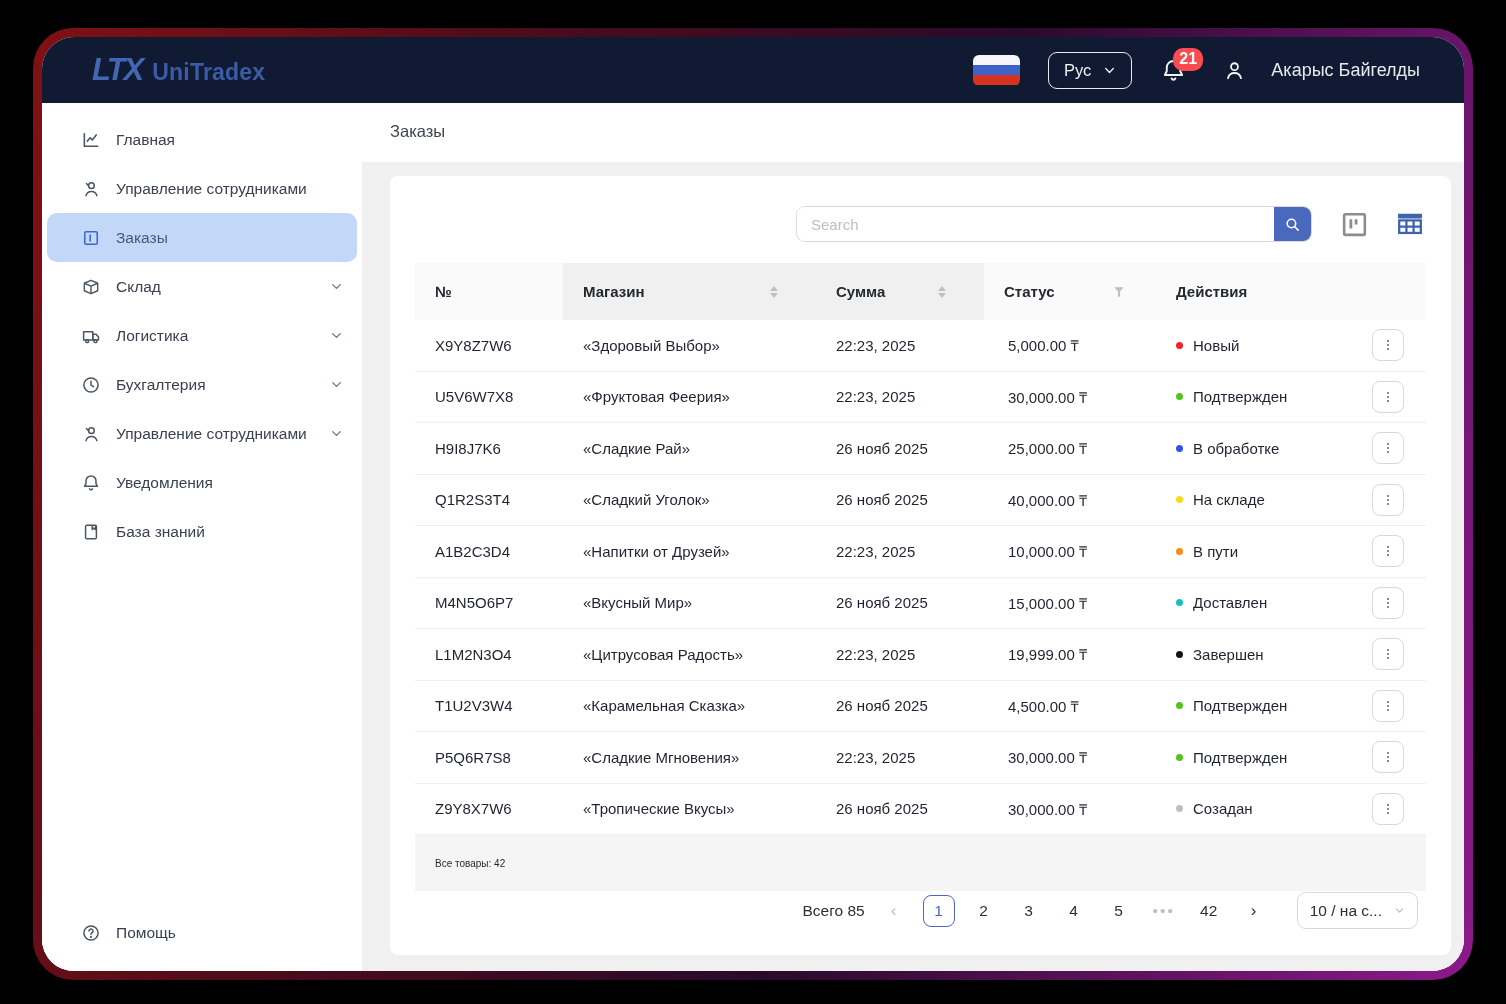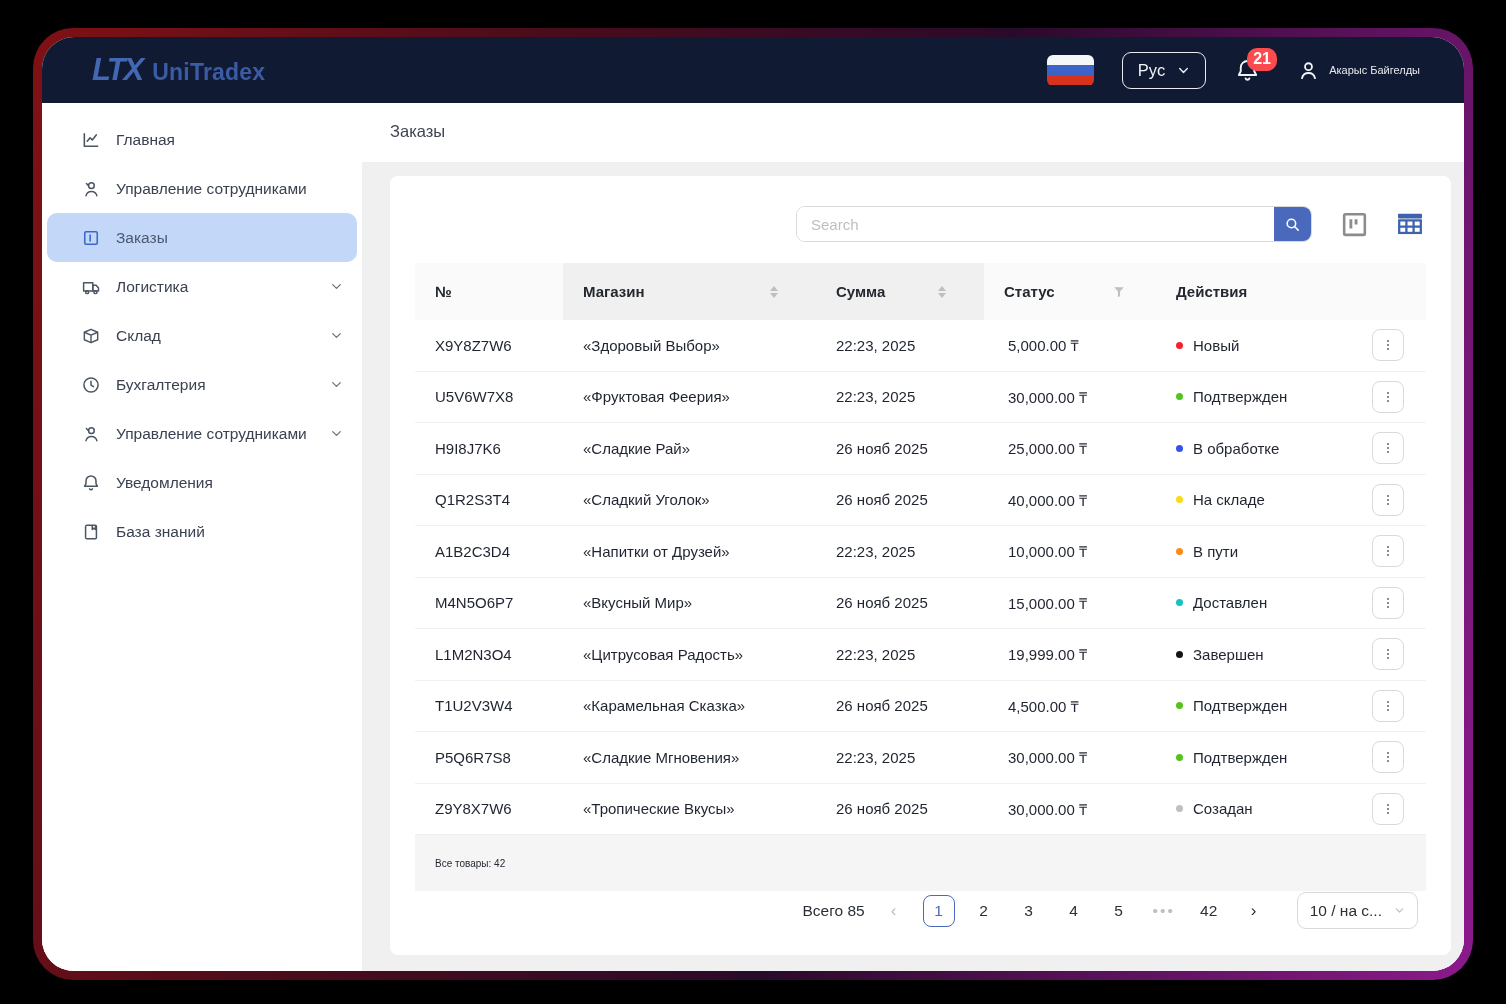--- a/index.html
+++ b/index.html
@@ -16,21 +16,21 @@
   .logo-text { font-size:23px; font-weight:700; color:#3c5ba5; letter-spacing:.2px; }
   .topbar-right { margin-left:auto; display:flex; align-items:center; gap:28px; }
   .flag { width:47px; height:31px; border-radius:6px; overflow:hidden; display:flex; flex-direction:column; cursor:pointer; }
   .flag div { flex:1; }
   .flag .w { background:#f5f6f7; } .flag .b { background:#3d63c8; } .flag .r { background:#d6321e; }
   .lang-btn { display:flex; align-items:center; gap:12px; height:37px; padding:0 15px; border:1.5px solid #e9ebef;
               border-radius:9px; color:#f1f3f6; font-size:16.5px; cursor:pointer; background:transparent; }
   .bell-wrap { position:relative; cursor:pointer; margin-right:8px; }
   .badge { position:absolute; top:-9px; left:13px; background:#fc4b4e; color:#fff; font-size:16px; line-height:1;
            padding:3px 6px 4px; border-radius:10px; font-weight:700; }
-  .user { display:flex; align-items:center; gap:9px; color:#e7e9ee; font-size:11px; cursor:pointer; }
+  .user { display:flex; align-items:center; gap:25px; color:#e7e9ee; font-size:18px; cursor:pointer; }
   svg.ic { display:block; }
 
   
   .body { flex:1; display:flex; min-height:0; background:#f0f0f0; }
 
   .sidebar { width:320px; flex-shrink:0; background:#fff; display:flex; flex-direction:column; padding-top:12px; }
   .nav-item { height:49px; flex-shrink:0; display:flex; align-items:center; gap:15px; margin:0 5px; padding:0 14px 0 34px;
               border-radius:10px; font-size:15.5px; color:#3a4150; cursor:pointer; }
   .nav-item .nav-icon { width:20px; height:20px; color:#4b5563; flex-shrink:0; }
   .nav-item.active { background:#c3d7f8; color:#4c5870; }
@@ -157,48 +157,48 @@
                   <rect x="4.5" y="4.5" width="15" height="15" rx="1.5"></rect>
                   <path d="M11 8.5v7" stroke-linecap="round"></path>
                 </svg>
               </span>
     <span class="nav-label">Заказы</span>
 
   </div>
 
   <div class="nav-item">
     <span class="nav-icon">
+                <svg class="ic" width="20" height="20" viewBox="0 0 24 24" fill="none" stroke="currentColor" stroke-width="1.7" stroke-linejoin="round">
+                  <path d="M4 7.5L12 4l8 3.5v9L12 20l-8-3.5z"></path>
+                  <path d="M4 7.5l8 3.5 8-3.5M12 11v8.5"></path>
+                </svg>
+              </span>
+    <span class="nav-label">Склад</span>
+    <svg class="ic nav-chevron" width="13" height="13" viewBox="0 0 24 24" fill="none" stroke="currentColor" stroke-width="2.4" stroke-linecap="round" stroke-linejoin="round">
+                <polyline points="5 8.5 12 15.5 19 8.5"></polyline>
+              </svg>
+  </div>
+
+  <div class="nav-item">
+    <span class="nav-icon">
                 <svg class="ic" width="21" height="21" viewBox="0 0 24 24" fill="none" stroke="currentColor" stroke-width="1.7" stroke-linejoin="round">
                   <path d="M3 6.5h10.5V16H3z"></path>
                   <path d="M13.5 9.5h3.8l2.7 3V16h-6.5z"></path>
                   <circle cx="7" cy="17.3" r="1.7"></circle>
                   <circle cx="16.5" cy="17.3" r="1.7"></circle>
                 </svg>
               </span>
     <span class="nav-label">Логистика</span>
     <svg class="ic nav-chevron" width="13" height="13" viewBox="0 0 24 24" fill="none" stroke="currentColor" stroke-width="2.4" stroke-linecap="round" stroke-linejoin="round">
                 <polyline points="5 8.5 12 15.5 19 8.5"></polyline>
               </svg>
   </div>
 
   <div class="nav-item">
     <span class="nav-icon">
-                <svg class="ic" width="20" height="20" viewBox="0 0 24 24" fill="none" stroke="currentColor" stroke-width="1.7" stroke-linejoin="round">
-                  <path d="M4 7.5L12 4l8 3.5v9L12 20l-8-3.5z"></path>
-                  <path d="M4 7.5l8 3.5 8-3.5M12 11v8.5"></path>
-                </svg>
-              </span>
-    <span class="nav-label">Склад</span>
-    <svg class="ic nav-chevron" width="13" height="13" viewBox="0 0 24 24" fill="none" stroke="currentColor" stroke-width="2.4" stroke-linecap="round" stroke-linejoin="round">
-                <polyline points="5 8.5 12 15.5 19 8.5"></polyline>
-              </svg>
-  </div>
-
-  <div class="nav-item">
-    <span class="nav-icon">
                 <svg class="ic" width="20" height="20" viewBox="0 0 24 24" fill="none" stroke="currentColor" stroke-width="1.8" stroke-linecap="round">
                   <circle cx="12" cy="12" r="8.5"></circle>
                   <path d="M12 7.5V12l3 2"></path>
                 </svg>
               </span>
     <span class="nav-label">Бухгалтерия</span>
     <svg class="ic nav-chevron" width="13" height="13" viewBox="0 0 24 24" fill="none" stroke="currentColor" stroke-width="2.4" stroke-linecap="round" stroke-linejoin="round">
                 <polyline points="5 8.5 12 15.5 19 8.5"></polyline>
               </svg>
   </div>
@@ -232,20 +232,30 @@
     <span class="nav-icon">
                 <svg class="ic" width="20" height="20" viewBox="0 0 24 24" fill="none" stroke="currentColor" stroke-width="1.8" stroke-linejoin="round">
                   <rect x="5.5" y="4" width="13" height="16" rx="1.5"></rect>
                   <path d="M13.5 4v5l2-1.6 2 1.6V4"></path>
                 </svg>
               </span>
     <span class="nav-label">База знаний</span>
 
   </div>
 </div>
+      <div class="nav-item help-item">
+        <span class="nav-icon">
+          <svg class="ic" width="20" height="20" viewBox="0 0 24 24" fill="none" stroke="currentColor" stroke-width="1.8" stroke-linecap="round">
+                <circle cx="12" cy="12" r="8.5"></circle>
+                <path d="M9.6 9.6a2.4 2.4 0 1 1 3.6 2.1c-.8.5-1.2 1-1.2 1.8"></path>
+                <circle cx="12" cy="16.6" r="0.5" fill="currentColor"></circle>
+              </svg>
+        </span>
+        <span class="nav-label">Помощь</span>
+      </div>
     </div>
 
     <div class="main">
       <div class="title-band">Заказы</div>
       <div class="content">
         <div class="card">
 
           <div class="toolbar">
             <div class="search">
               <input placeholder="Search" style="">

